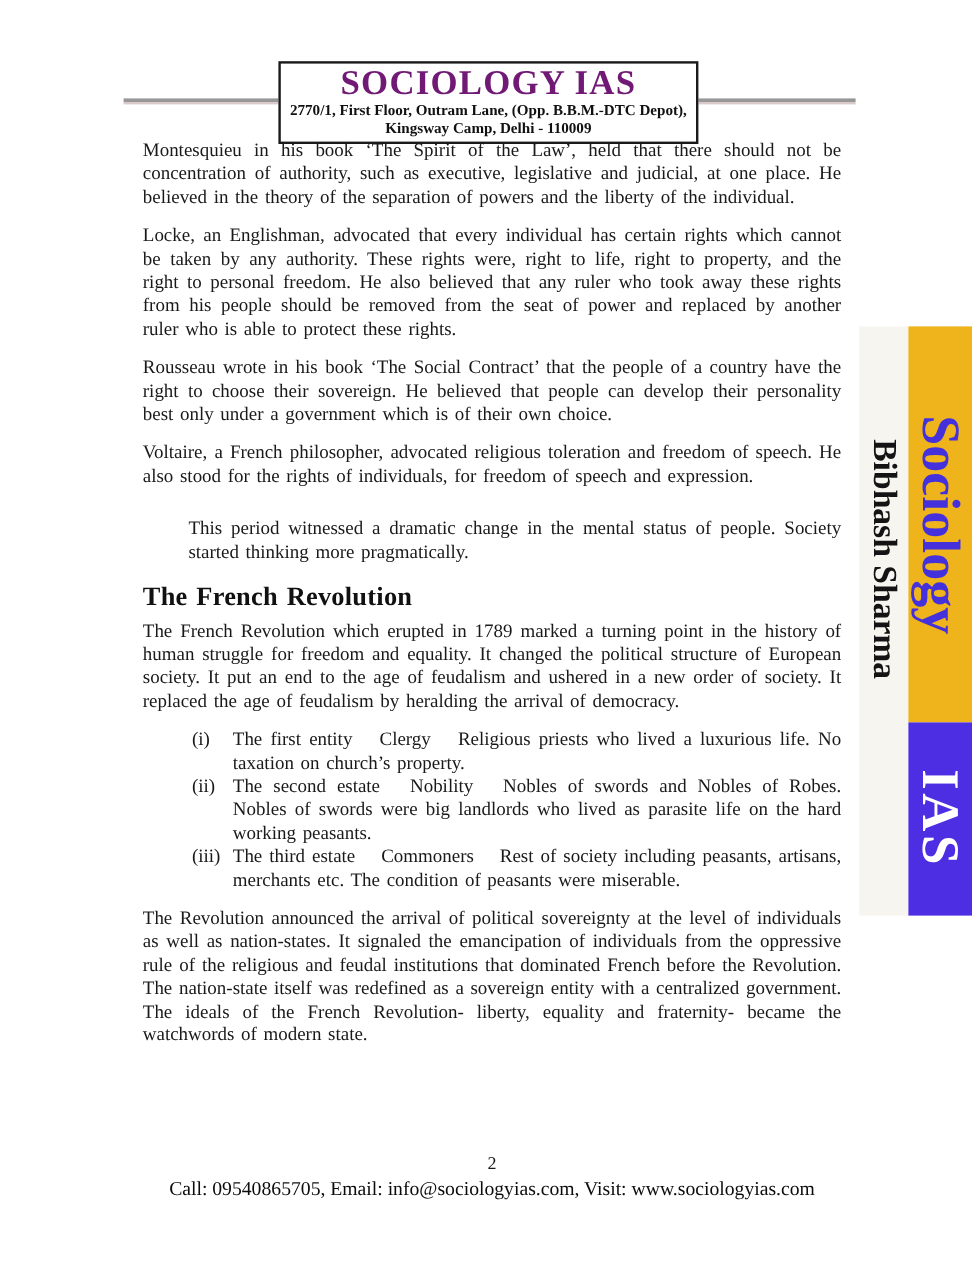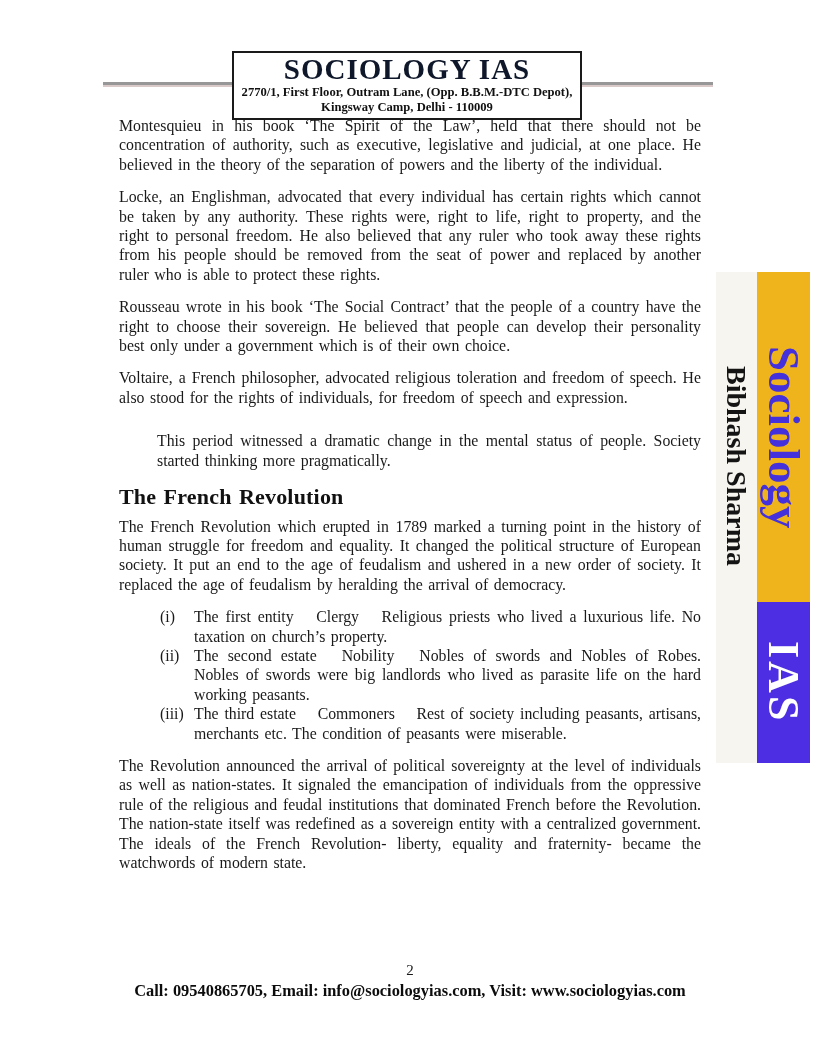--- a/index.html
+++ b/index.html
@@ -13,21 +13,21 @@
     position:absolute;left:103px;top:82px;width:610px;height:5px;
     background:linear-gradient(to bottom,#979797 0 3px,#d9c9c9 3px 5px);
   }
   .header-box{
     position:absolute;left:232px;top:51px;width:350px;box-sizing:border-box;
     border:2px solid #1a1a1a;background:#ffffff;text-align:center;
     padding:1px 3px 4px;
   }
   .header-title{
     margin:0;font-size:29px;font-weight:bold;line-height:31px;letter-spacing:1px;
-    color:#0f172a;white-space:nowrap;
+    color:#701a75;white-space:nowrap;
   }
   .header-addr{
     font-size:12.6px;font-weight:bold;line-height:14.5px;color:#111;white-space:nowrap;
   }
   
   .content{
     position:absolute;left:119px;top:116px;width:582px;
     font-size:15.8px;line-height:19.4px;word-spacing:1.6px;
     text-align:justify;color:#191919;
   }
@@ -71,21 +71,21 @@
     font-size:44px;font-weight:bold;color:#ffffff;line-height:53px;
     text-align:center;letter-spacing:3px;white-space:nowrap;
   }
   
   .page-number{
     position:absolute;left:119px;top:962px;width:582px;text-align:center;
     font-size:15px;color:#191919;
   }
   .contact-line{
     position:absolute;left:119px;top:981px;width:582px;text-align:center;
-    font-size:16.4px;font-weight:bold;color:#0c0c0c;white-space:nowrap;
+    font-size:16.4px;font-weight:normal;color:#0c0c0c;white-space:nowrap;
   }
 </style>
 </head>
 <body>
 
 <div class="header-rule"></div>
 <div class="header-box">
   <h1 class="header-title">SOCIOLOGY IAS</h1>
   <div class="header-addr">2770/1, First Floor, Outram Lane, (Opp. B.B.M.-DTC Depot),</div>
   <div class="header-addr">Kingsway Camp, Delhi - 110009</div>

